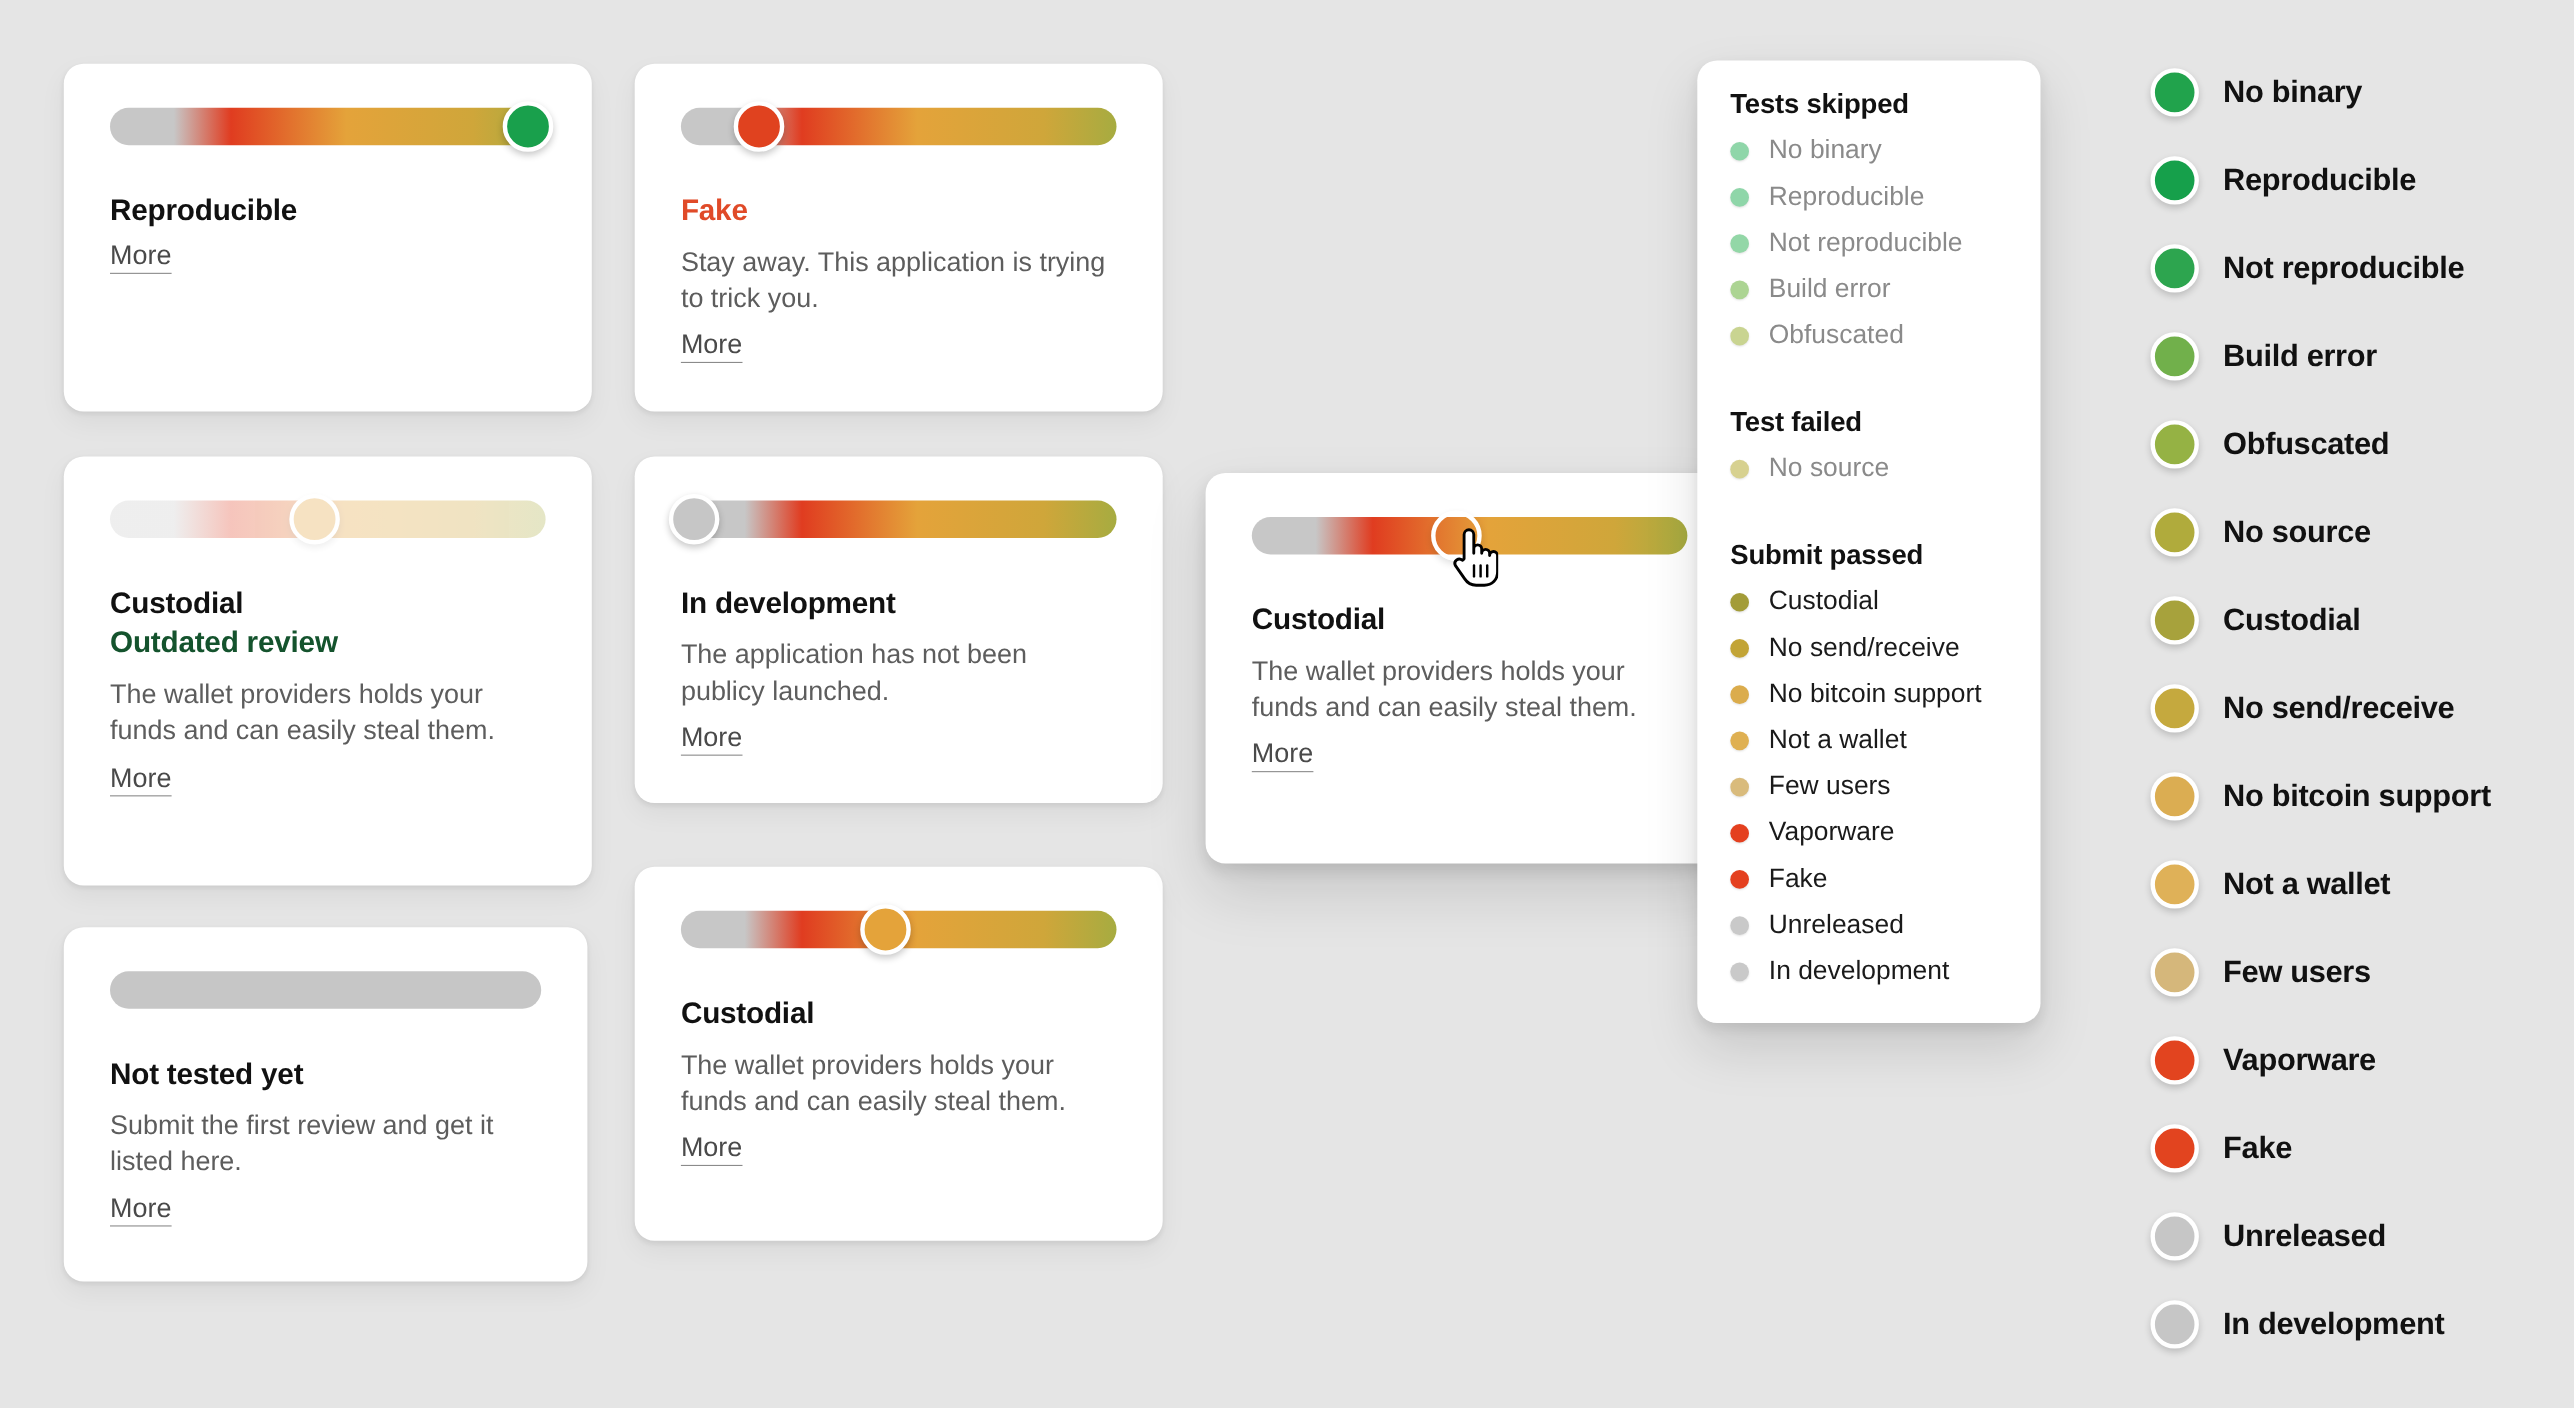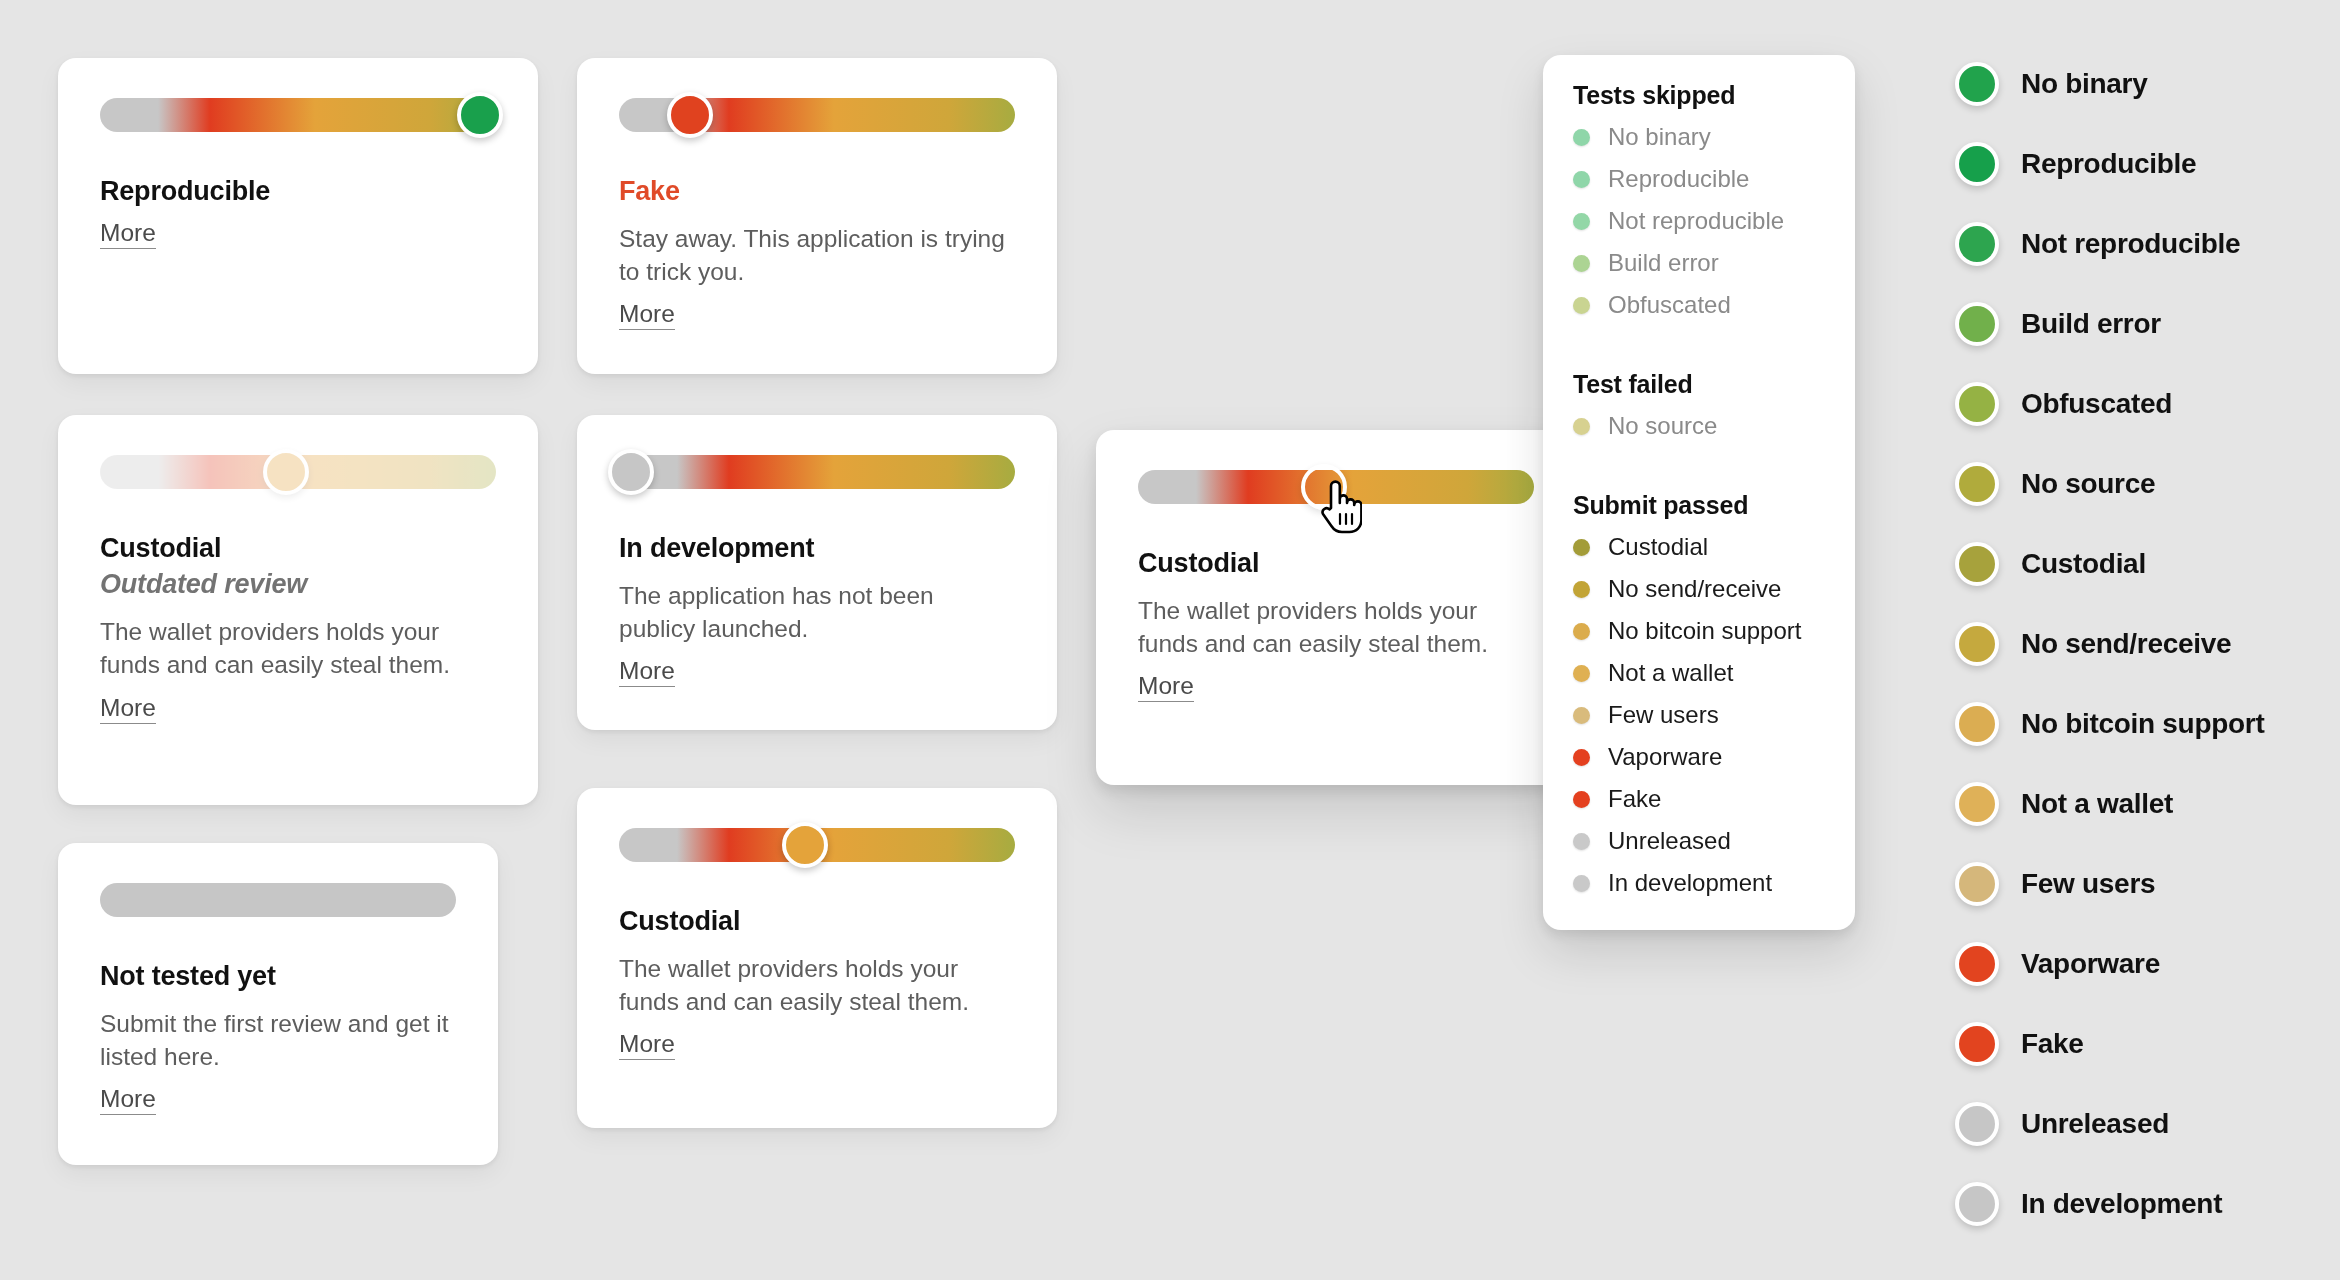--- a/index.html
+++ b/index.html
@@ -58,22 +58,22 @@
   }
   .thumb.ghost{background:transparent;box-shadow:0 3px 7px rgba(0,0,0,.12);}
 
   
   .c-title{
     font-size:27px;font-weight:bold;color:#111111;
     margin:44px 0 0 0;letter-spacing:-.2px;line-height:1.15;
   }
   .c-title.danger{color:#e04a28;}
   .c-sub{
-    font-size:27px;font-weight:bold;color:#737373;
-    margin:4px 0 0 0;letter-spacing:-.2px;line-height:1.2;font-style:italic;
+    font-size:27px;font-weight:bold;color:#14532d;
+    margin:4px 0 0 0;letter-spacing:-.2px;line-height:1.2;
   }
   .c-desc{
     font-size:24.5px;color:#5d5d5d;line-height:1.33;
     margin:16px 0 0 0;
   }
   .c-more{
     display:inline-block;
     font-size:24.5px;color:#4a4a4a;
     margin-top:12px;
     border-bottom:1.5px solid #8b8b8b;
@@ -176,21 +176,21 @@
 
   <div class="card raised" style="left:1096px;top:430px;width:480px;height:355px;">
     <div class="slider">
       <div class="thumb ghost" style="left:47%;"></div>
     </div>
     <div class="c-title">Custodial</div>
     <div class="c-desc">The wallet providers holds your funds and can easily steal them.</div>
     <div><span class="c-more">More</span></div>
   </div>
 
-  <div class="card" style="left:58px;top:843px;width:440px;height:322px;">
+  <div class="card" style="left:58px;top:843px;width:476px;height:322px;">
     <div class="slider empty"></div>
     <div class="c-title">Not tested yet</div>
     <div class="c-desc">Submit the first review and get it listed here.</div>
     <div><span class="c-more">More</span></div>
   </div>
 
   <div class="card" style="left:577px;top:788px;width:480px;height:340px;">
     <div class="slider">
       <div class="thumb" style="left:47%;background:#e4a33a;"></div>
     </div>

